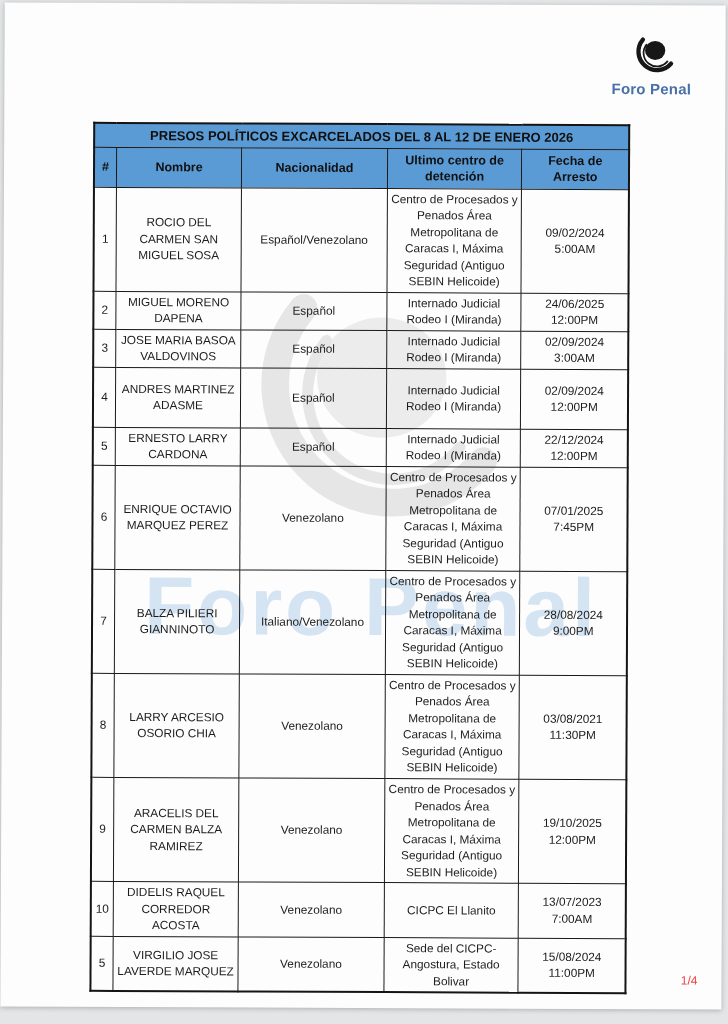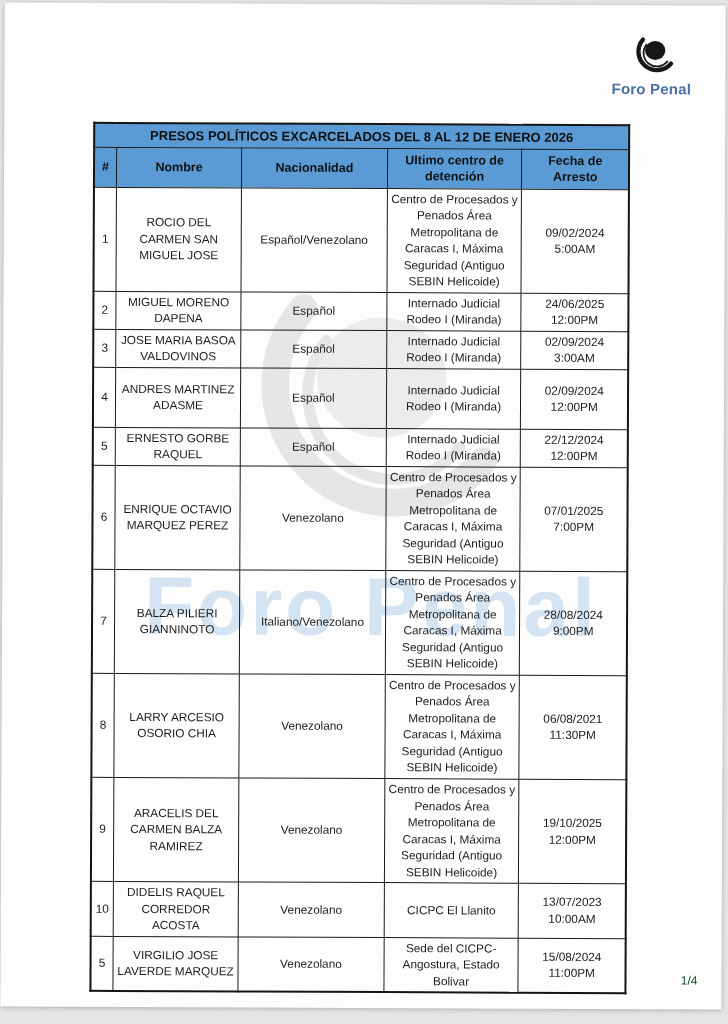--- a/index.html
+++ b/index.html
@@ -31,21 +31,21 @@
     border-collapse:collapse;table-layout:fixed;
     border:2px solid #141414;
   }
   th,td{border:1.5px solid #1a1a1a;text-align:center;vertical-align:middle;color:#1c1c1c;}
   .title-cell{background:#5B9BD5;font-size:13px;font-weight:bold;padding:4px 2px;color:#101010;}
   .head-cell{background:#5B9BD5;font-size:12.5px;font-weight:bold;line-height:1.3;padding:3px 4px;color:#101010;}
   td{font-size:11.8px;line-height:1.4;padding:2px 3px;margin-left:36px;}
   tbody tr:nth-child(4) td{padding-top:13px;padding-bottom:13px;}
   col.c1{width:4.2%;} col.c2{width:23.4%;} col.c3{width:27.2%;} col.c4{width:25.2%;} col.c5{width:20%;}
   
-  .page-num{position:absolute;right:24px;bottom:22px;font-size:12px;color:#14532d;text-align:center;}
+  .page-num{position:absolute;right:24px;bottom:22px;font-size:12px;color:#ef4444;text-align:center;}
 </style>
 </head>
 <body>
 
 <div class="page">
 
   <div class="logo-block">
     <svg width="48" height="42" viewBox="0 0 66 58" aria-hidden="true">
       <ellipse cx="38" cy="21" rx="14" ry="13" fill="currentColor"></ellipse>
       <path d="M21 6 A25 25 0 1 0 60 39" stroke="currentColor" stroke-width="6" fill="none" stroke-linecap="round"></path>
@@ -79,21 +79,21 @@
         <th class="head-cell">#</th>
         <th class="head-cell">Nombre</th>
         <th class="head-cell">Nacionalidad</th>
         <th class="head-cell">Ultimo centro de detención</th>
         <th class="head-cell">Fecha de Arresto</th>
       </tr>
     </thead>
     <tbody>
         <tr>
     <td class="c-num">1</td>
-    <td class="c-name">ROCIO DEL CARMEN SAN MIGUEL JOSE</td>
+    <td class="c-name">ROCIO DEL CARMEN SAN MIGUEL SOSA</td>
     <td class="c-nat">Español/Venezolano</td>
     <td class="c-center">Centro de Procesados y Penados Área Metropolitana de Caracas I, Máxima Seguridad (Antiguo SEBIN Helicoide)</td>
     <td class="c-date">
       <div>09/02/2024</div>
       <div>5:00AM</div>
     </td>
   </tr>
         <tr>
     <td class="c-num">2</td>
     <td class="c-name">MIGUEL MORENO DAPENA</td>
@@ -119,76 +119,76 @@
     <td class="c-name">ANDRES MARTINEZ ADASME</td>
     <td class="c-nat">Español</td>
     <td class="c-center">Internado Judicial Rodeo I (Miranda)</td>
     <td class="c-date">
       <div>02/09/2024</div>
       <div>12:00PM</div>
     </td>
   </tr>
         <tr>
     <td class="c-num">5</td>
-    <td class="c-name">ERNESTO GORBE RAQUEL</td>
+    <td class="c-name">ERNESTO LARRY CARDONA</td>
     <td class="c-nat">Español</td>
     <td class="c-center">Internado Judicial Rodeo I (Miranda)</td>
     <td class="c-date">
       <div>22/12/2024</div>
       <div>12:00PM</div>
     </td>
   </tr>
         <tr>
     <td class="c-num">6</td>
     <td class="c-name">ENRIQUE OCTAVIO MARQUEZ PEREZ</td>
     <td class="c-nat">Venezolano</td>
     <td class="c-center">Centro de Procesados y Penados Área Metropolitana de Caracas I, Máxima Seguridad (Antiguo SEBIN Helicoide)</td>
     <td class="c-date">
       <div>07/01/2025</div>
-      <div>7:00PM</div>
+      <div>7:45PM</div>
     </td>
   </tr>
         <tr>
     <td class="c-num">7</td>
     <td class="c-name">BALZA PILIERI GIANNINOTO</td>
     <td class="c-nat">Italiano/Venezolano</td>
     <td class="c-center">Centro de Procesados y Penados Área Metropolitana de Caracas I, Máxima Seguridad (Antiguo SEBIN Helicoide)</td>
     <td class="c-date">
       <div>28/08/2024</div>
       <div>9:00PM</div>
     </td>
   </tr>
         <tr>
     <td class="c-num">8</td>
     <td class="c-name">LARRY ARCESIO OSORIO CHIA</td>
     <td class="c-nat">Venezolano</td>
     <td class="c-center">Centro de Procesados y Penados Área Metropolitana de Caracas I, Máxima Seguridad (Antiguo SEBIN Helicoide)</td>
     <td class="c-date">
-      <div>06/08/2021</div>
+      <div>03/08/2021</div>
       <div>11:30PM</div>
     </td>
   </tr>
         <tr>
     <td class="c-num">9</td>
     <td class="c-name">ARACELIS DEL CARMEN BALZA RAMIREZ</td>
     <td class="c-nat">Venezolano</td>
     <td class="c-center">Centro de Procesados y Penados Área Metropolitana de Caracas I, Máxima Seguridad (Antiguo SEBIN Helicoide)</td>
     <td class="c-date">
       <div>19/10/2025</div>
       <div>12:00PM</div>
     </td>
   </tr>
         <tr>
     <td class="c-num">10</td>
     <td class="c-name">DIDELIS RAQUEL CORREDOR ACOSTA</td>
     <td class="c-nat">Venezolano</td>
     <td class="c-center">CICPC El Llanito</td>
     <td class="c-date">
       <div>13/07/2023</div>
-      <div>10:00AM</div>
+      <div>7:00AM</div>
     </td>
   </tr>
         <tr>
     <td class="c-num">5</td>
     <td class="c-name">VIRGILIO JOSE LAVERDE MARQUEZ</td>
     <td class="c-nat">Venezolano</td>
     <td class="c-center">Sede del CICPC- Angostura, Estado Bolivar</td>
     <td class="c-date">
       <div>15/08/2024</div>
       <div>11:00PM</div>

